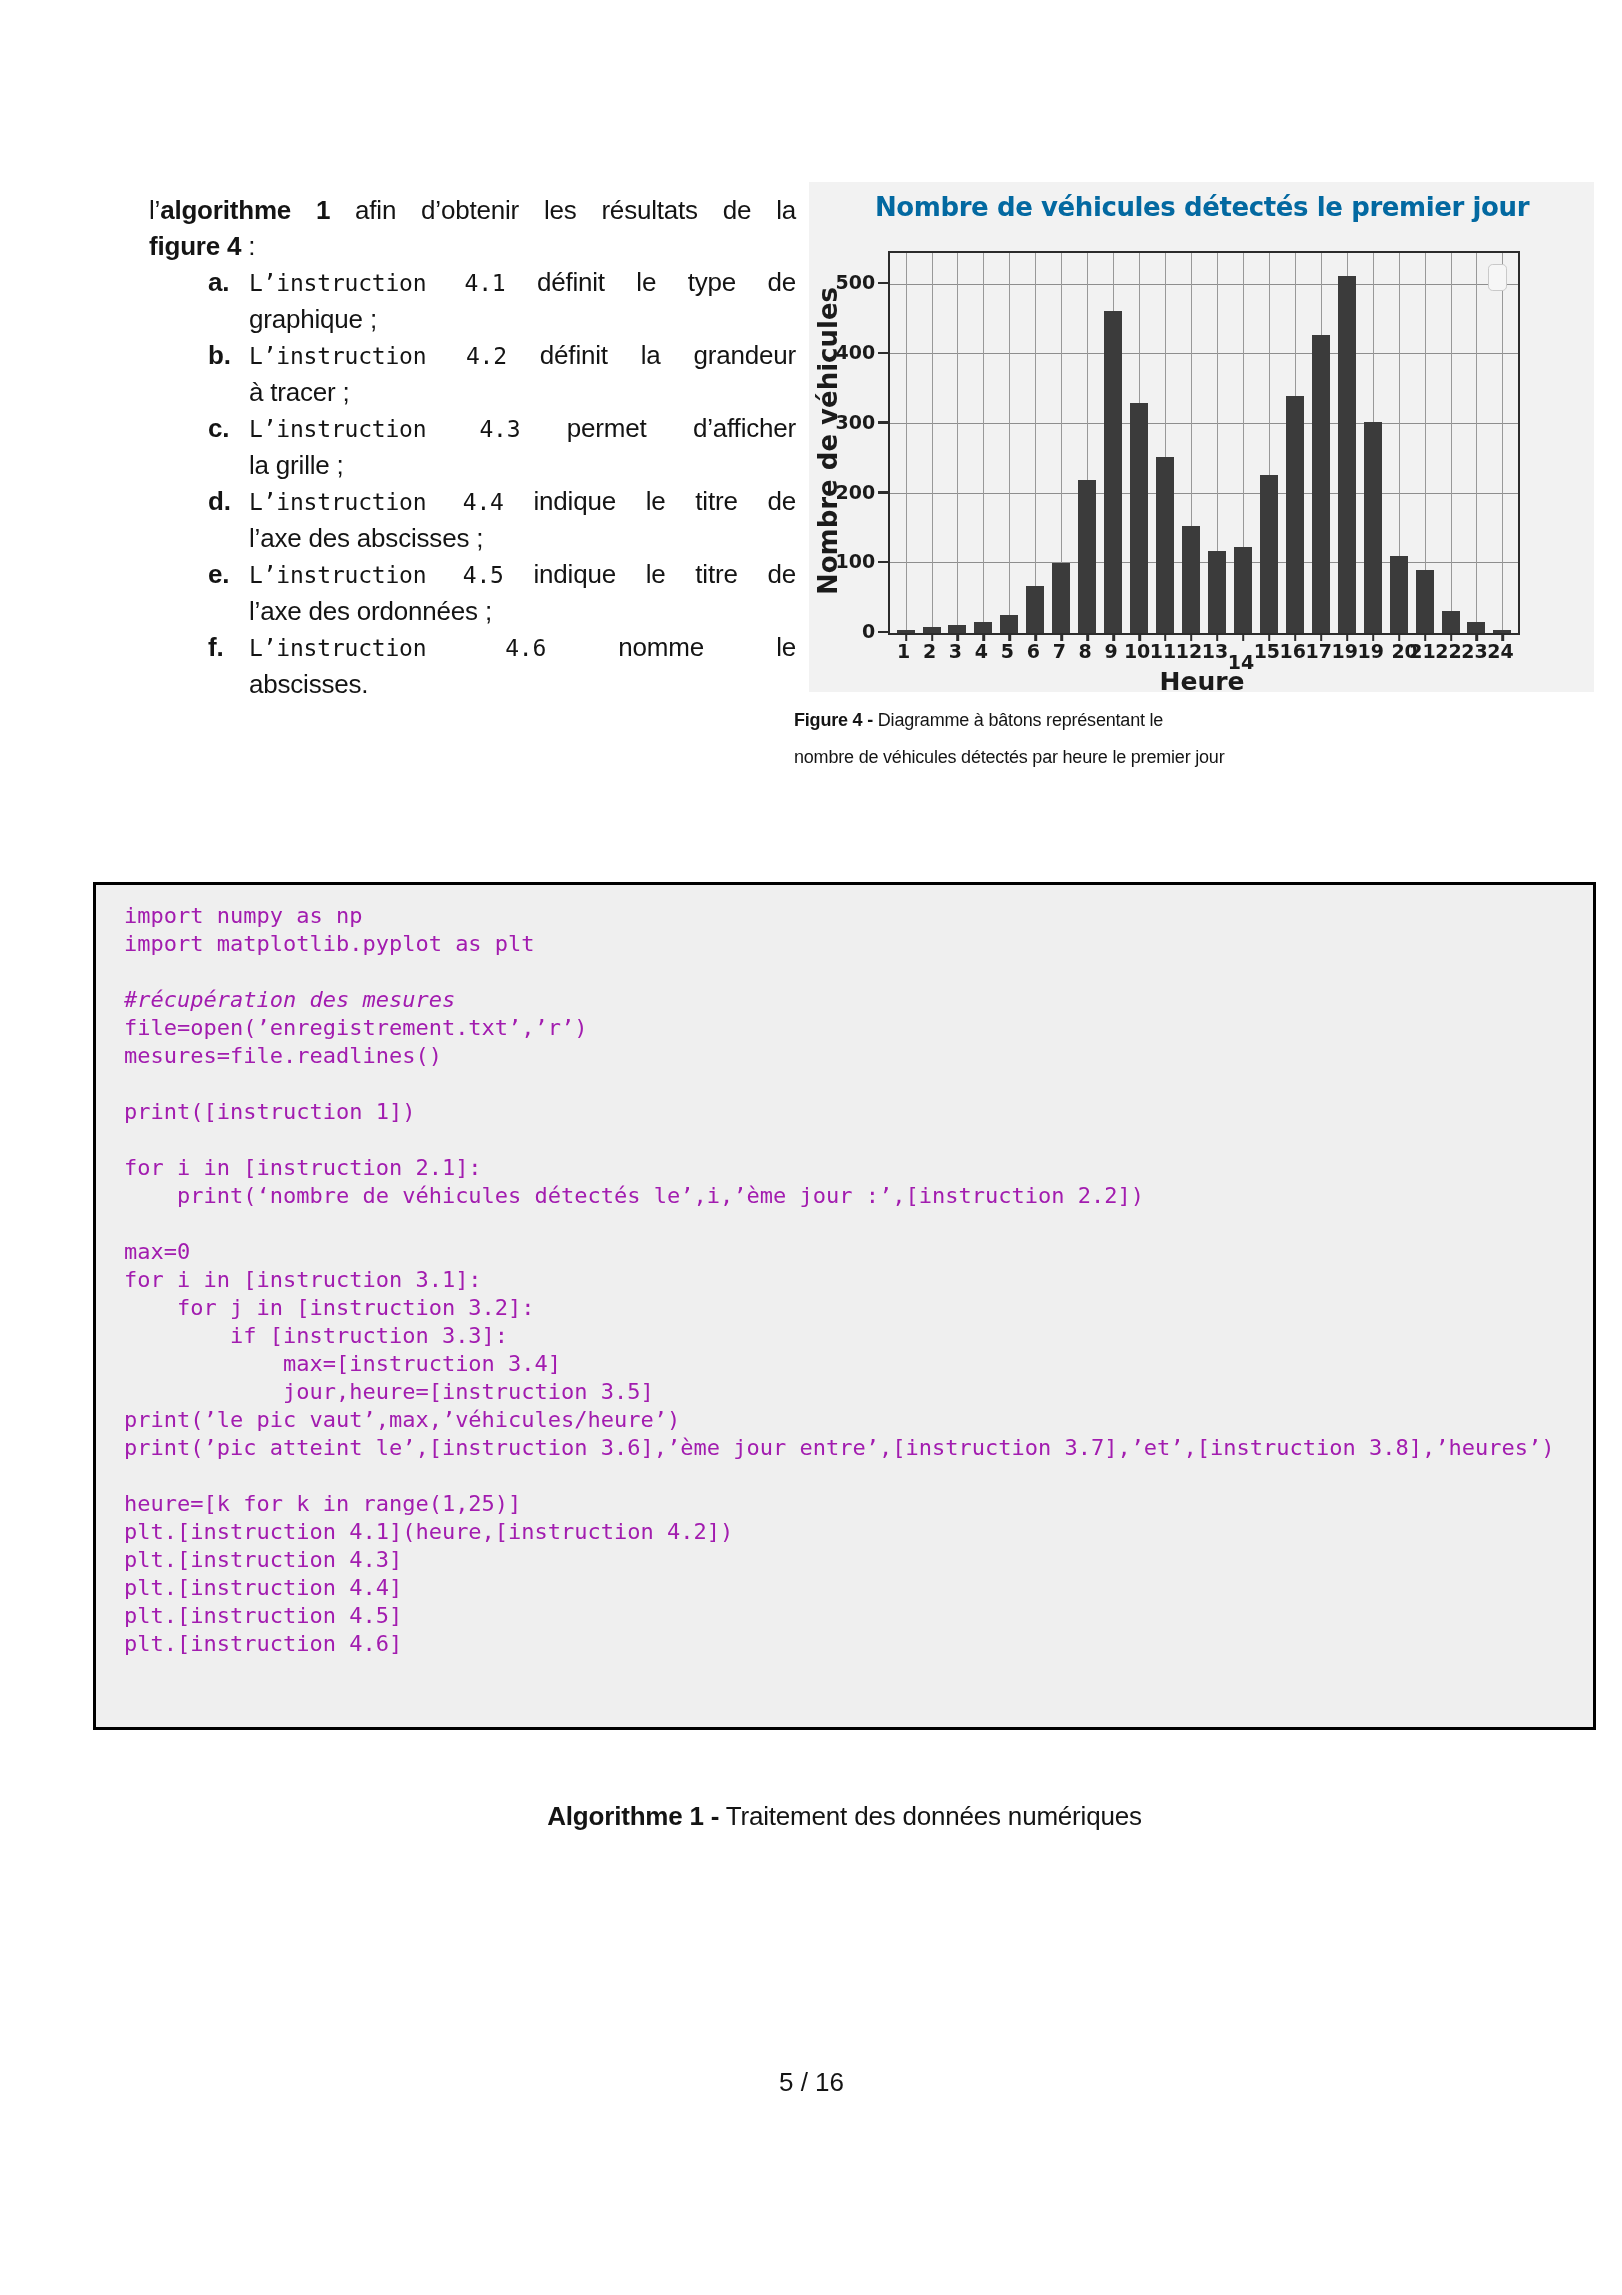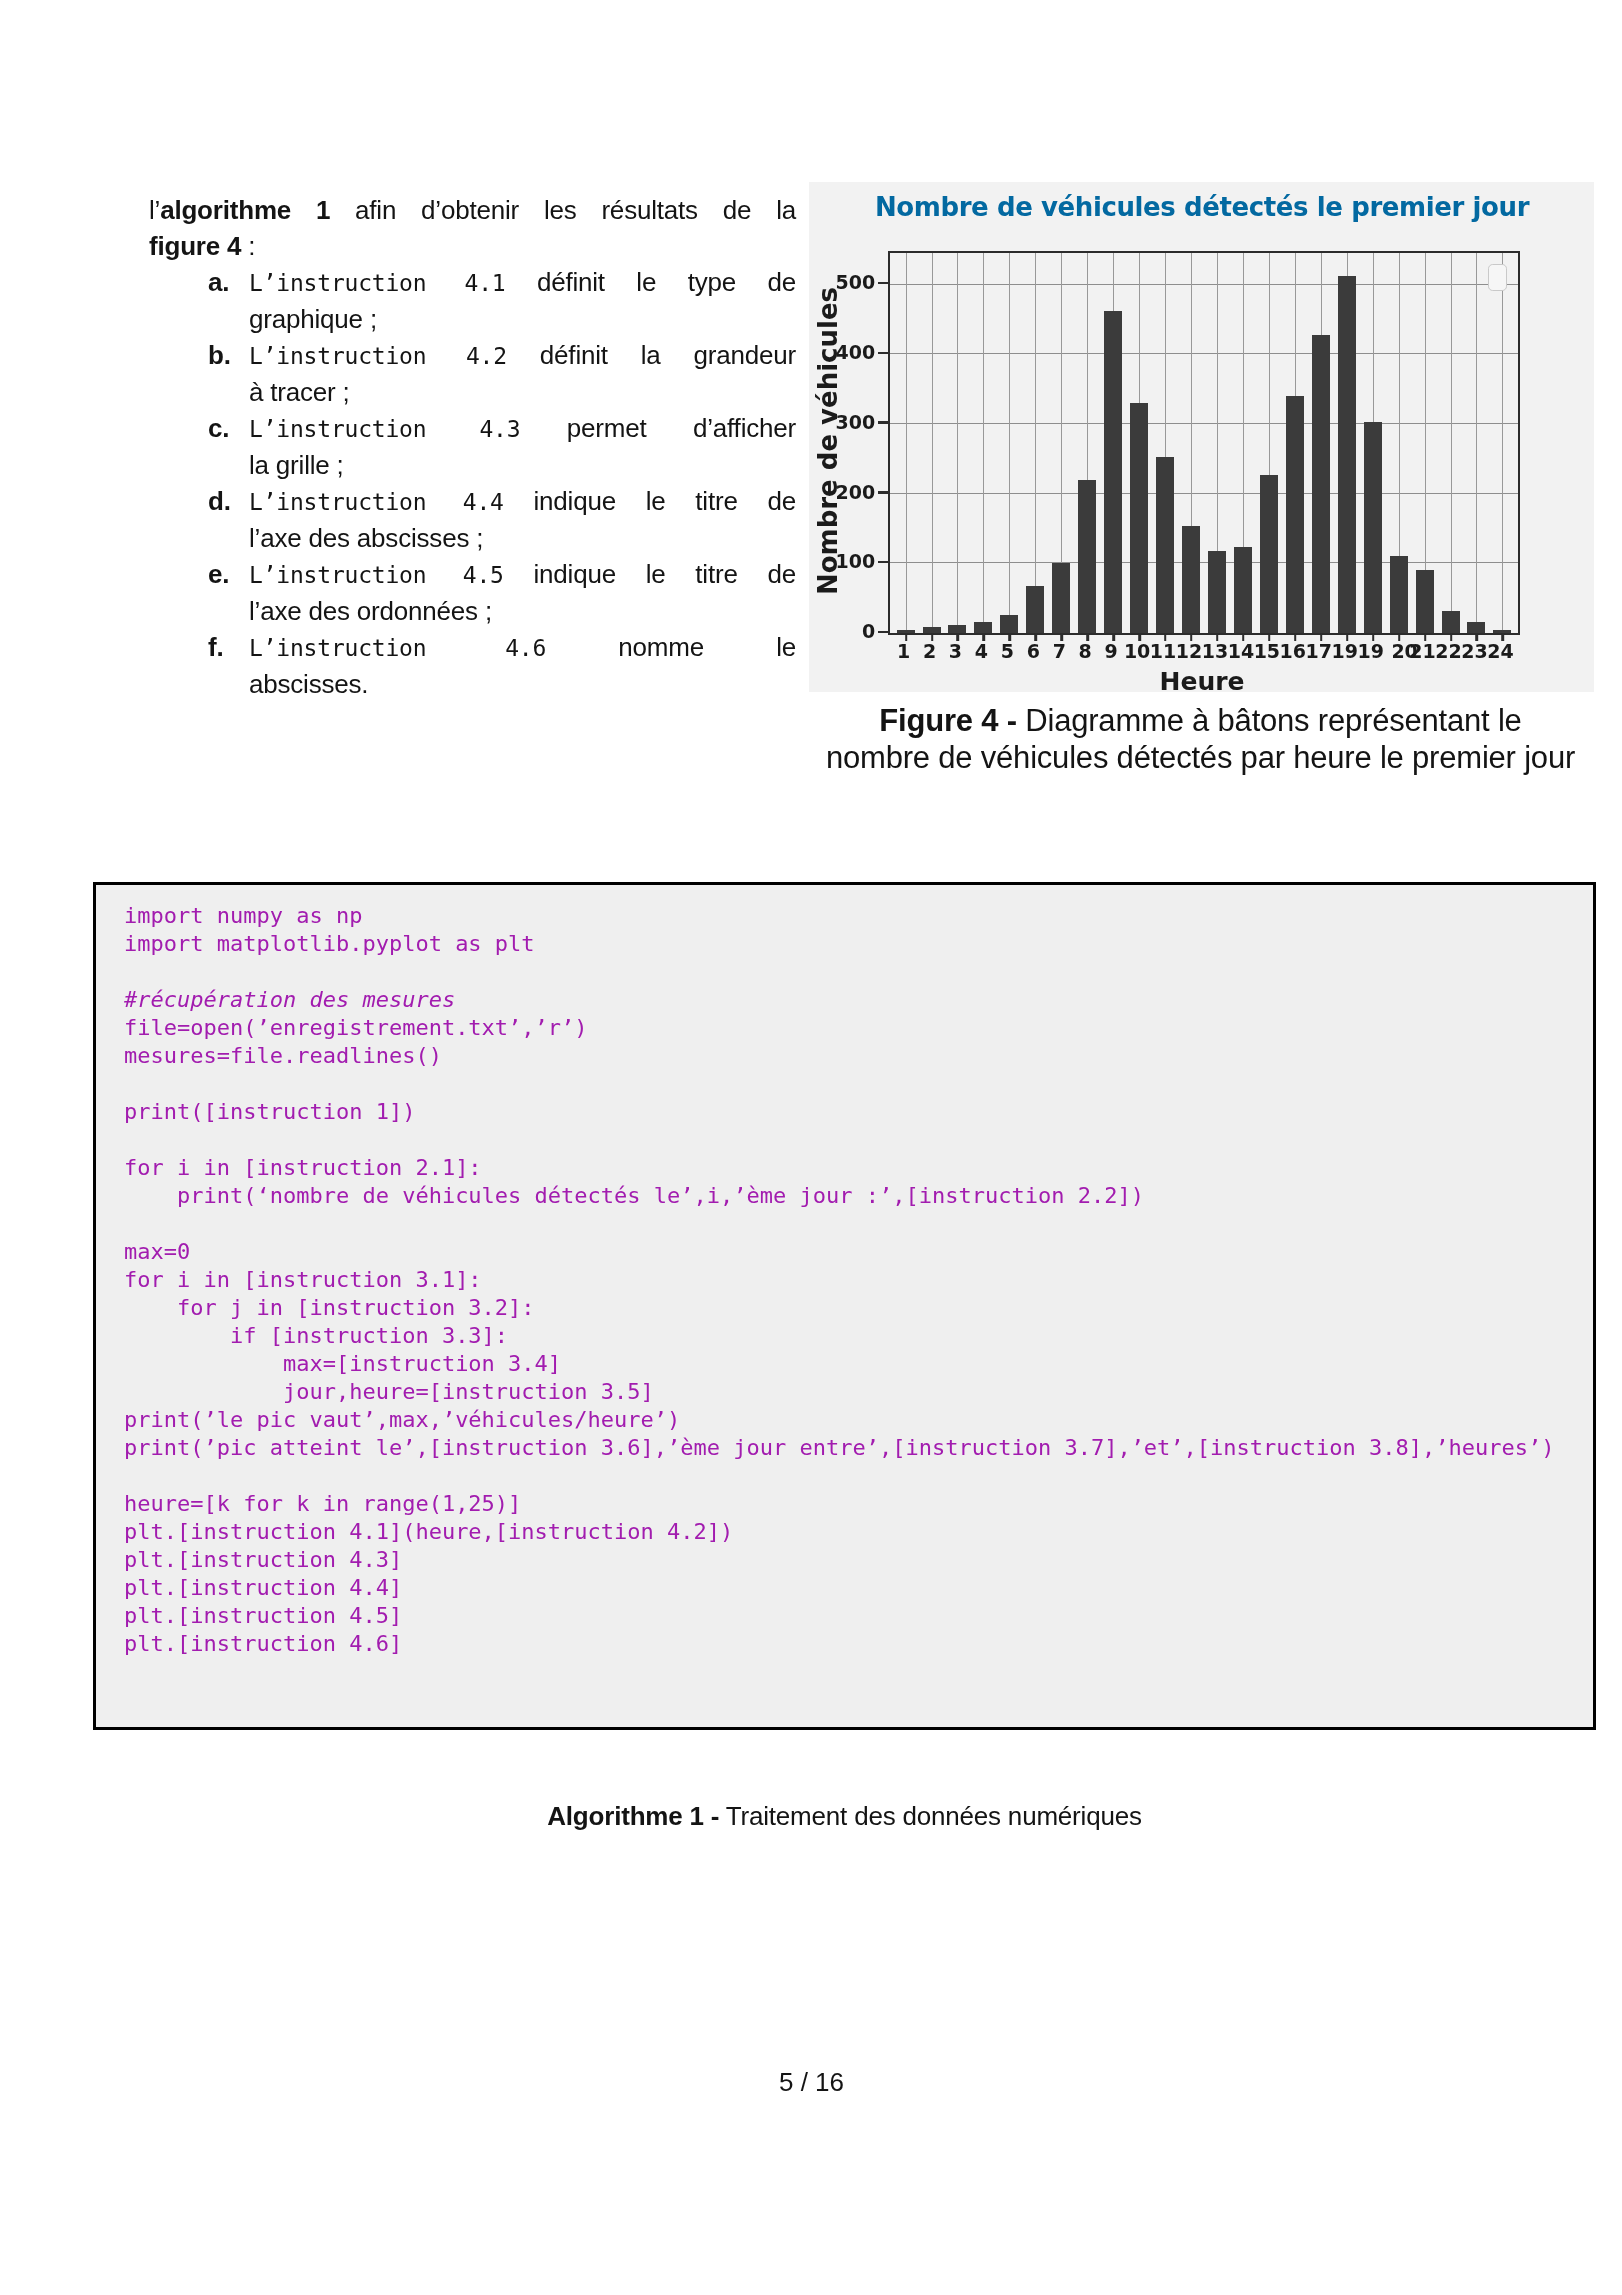--- a/index.html
+++ b/index.html
@@ -35,22 +35,22 @@
   .x-ticks{position:absolute;left:79px;top:460px;width:628px;height:27px;
            font-family:"DejaVu Sans",sans-serif;font-size:19px;font-weight:600;color:#1b1b1b;}
   .xlab{position:absolute;top:0;transform:translateX(-50%);line-height:1;}
   .ylabel{position:absolute;left:19px;top:259px;transform:translate(-50%,-50%) rotate(-90deg);
           font-family:"DejaVu Sans",sans-serif;font-size:26px;font-weight:600;white-space:nowrap;color:#1b1b1b;}
   .xlabel{position:absolute;left:393px;top:485px;transform:translateX(-50%);
           font-family:"DejaVu Sans",sans-serif;font-size:25px;font-weight:600;color:#1b1b1b;}
   .legend-box{position:absolute;top:11px;right:11px;width:17.3px;height:25px;
               border:1.6px solid #c9c9c9;border-radius:4.7px;background:#f6f6f6;z-index:3;}
 
-  .fig-caption{position:absolute;left:794px;top:702px;width:813px;text-align:center;
-               font-size:31px;line-height:37px;letter-spacing:-0.2px;}
+  .fig-caption{position:absolute;left:794px;top:702px;width:813px;text-align:left;
+               font-size:18px;line-height:37px;letter-spacing:-0.2px;}
 
   
   .code-box{position:absolute;left:93px;top:882px;width:1503px;height:848px;
             background:#efefef;border:3.1px solid #000;box-sizing:border-box;}
   .code{padding:17.3px 7.9px 0 28px;font-family:"DejaVu Sans Mono",monospace;
         font-size:22px;line-height:28px;white-space:pre;color:#a21caf;}
   .codeline{min-height:28px;}
   .codeline.cmt{font-style:italic;}
 
   .algo-caption{position:absolute;left:93px;top:1801px;width:1503px;text-align:center;
@@ -206,21 +206,21 @@
         <div class="xlab" style="left: 14.876%;">4</div>
         <div class="xlab" style="left: 19.0083%;">5</div>
         <div class="xlab" style="left: 23.1405%;">6</div>
         <div class="xlab" style="left: 27.2727%;">7</div>
         <div class="xlab" style="left: 31.405%;">8</div>
         <div class="xlab" style="left: 35.5372%;">9</div>
         <div class="xlab" style="left: 39.6694%;">10</div>
         <div class="xlab" style="left: 43.8017%;">11</div>
         <div class="xlab" style="left: 47.9339%;">12</div>
         <div class="xlab" style="left: 52.0661%;">13</div>
-        <div class="xlab" style="left: 56.1983%;">14</div>
+        <div class="xlab" style="left: 56.1983%; margin-top: 11px;">14</div>
         <div class="xlab" style="left: 60.3306%;">15</div>
         <div class="xlab" style="left: 64.4628%; text-align: center;">16</div>
         <div class="xlab" style="left: 68.595%;">17</div>
         <div class="xlab" style="left: 72.7273%;">19</div>
         <div class="xlab" style="left: 76.8595%;">19</div>
         <div class="xlab" style="left: 80.9917%; padding-left: 16px;">20</div>
         <div class="xlab" style="left: 85.124%;">21</div>
         <div class="xlab" style="left: 89.2562%;">22</div>
         <div class="xlab" style="left: 93.3884%;">23</div>
         <div class="xlab" style="left: 97.5207%;">24</div>

